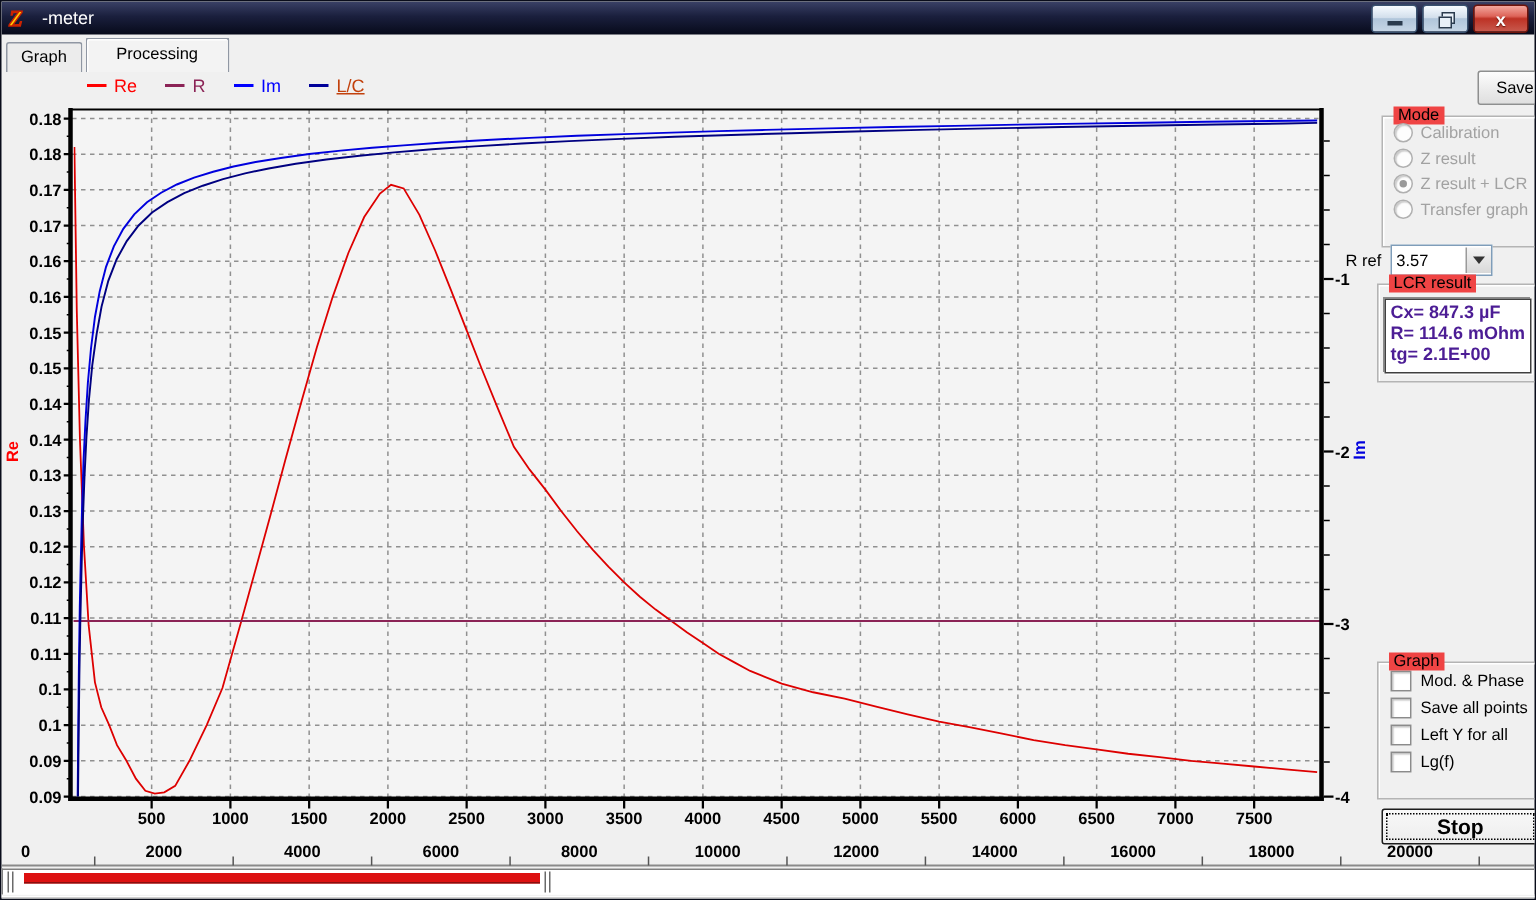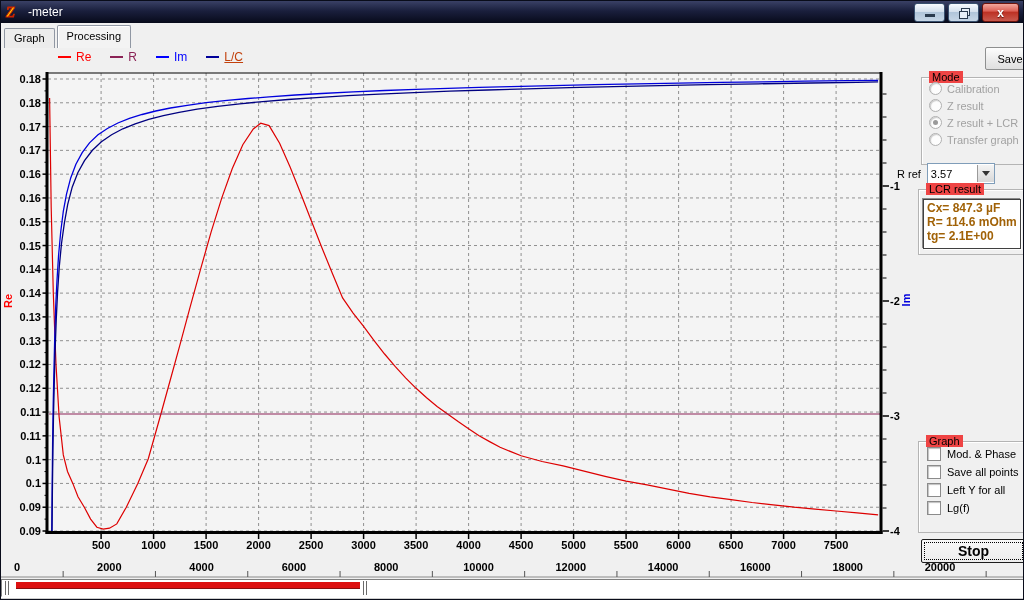--- a/index.html
+++ b/index.html
@@ -12,21 +12,21 @@
   .win-btn{width:29px;height:17px;border:1px solid #38506e;border-radius:3px;background:linear-gradient(#f7fbff 0%,#d3dfec 45%,#b0c5da 50%,#c6d6e6 100%);display:flex;align-items:center;justify-content:center;cursor:pointer;}
   .win-btn.close{width:35px;background:linear-gradient(#f2a79d 0%,#dd6358 40%,#bd3225 50%,#c8594d 100%);border-color:#6e140b;}
   .glyph-min{width:10px;height:3px;background:#2a3b4e;margin-top:6px;}
   .glyph-restore{position:relative;width:10px;height:9px;}
   .glyph-restore .r1{position:absolute;left:2px;top:0;width:7px;height:6px;border:1px solid #2a3b4e;background:#e8f0f8;}
   .glyph-restore .r2{position:absolute;left:0;top:3px;width:7px;height:6px;border:1px solid #2a3b4e;background:#e8f0f8;}
   .glyph-x{color:#fff;font-weight:bold;font-size:12px;line-height:12px;text-shadow:0 1px 1px #5a0e06;}
   
   .tabs{position:absolute;left:3px;top:24px;display:flex;align-items:flex-end;z-index:4;}
   .tab{font-size:11px;color:#000;background:#ececec;border:1px solid #9097a3;border-bottom:none;border-radius:2px 2px 0 0;padding:3px 9px 4px;cursor:pointer;}
-  .tab.active{background:#f3f3f3;padding:4px 9px 6px;margin-left:2px;box-shadow:inset 1px 1px 0 #fff;position:relative;}
+  .tab.active{background:#f3f3f3;padding:4px 20px 6px;margin-left:2px;box-shadow:inset 1px 1px 0 #fff;position:relative;}
   
   .legend{position:absolute;left:57px;top:49px;display:flex;gap:19px;z-index:3;font-size:12px;}
   .legend-item{display:flex;align-items:center;gap:5px;}
   .legend-dash{width:13px;height:2px;display:inline-block;}
   
   .btn{position:absolute;font-size:11px;color:#000;background:linear-gradient(#fdfdfd,#eaeaea 60%,#dfdfdf);border:1px solid #8e8f8f;border-radius:2px;display:flex;align-items:center;justify-content:center;cursor:pointer;z-index:6;}
   #save-btn{left:984px;top:46px;width:48px;height:21px;}
   #stop-btn{left:920px;top:538px;width:103px;height:22px;font-size:14px;font-weight:bold;border:1px solid #1d1d1d;outline:1px dotted #000;outline-offset:-4px;background:linear-gradient(#f8f8f8,#ededed);}
   .groupbox{position:absolute;border:1px solid #b4b4b4;box-shadow:inset 1px 1px 0 #ffffff;z-index:6;}
   .group-title{position:absolute;top:-7px;left:7px;background:#ef4444;padding:0 3px;font-size:11px;color:#000;}
@@ -36,21 +36,21 @@
   .radio.sel:after{content:"";position:absolute;left:3px;top:3px;width:5px;height:5px;border-radius:50%;background:#9a9a9a;}
   .opt-label{font-size:11px;color:#a2a2a2;white-space:nowrap;}
   #rref-row{position:absolute;left:896px;top:162px;z-index:6;display:flex;align-items:center;justify-content:flex-end;}
   #rref-label{font-size:11px;color:#000;margin-right:6px;}
   .combo{width:66px;height:19px;background:#fff;border:1px solid #7f9db9;display:flex;align-items:center;position:relative;}
   .combo-value{font-size:11px;padding-left:3px;flex:1;}
   .combo-btn{width:16px;height:17px;background:linear-gradient(#f4f4f4,#d8d8d8);border-left:1px solid #9a9a9a;display:flex;align-items:center;justify-content:center;cursor:pointer;}
   .arrow-down{width:0;height:0;border-left:4px solid transparent;border-right:4px solid transparent;border-top:5px solid #333;}
   #lcr-group{left:917px;top:188px;width:106px;height:64px;}
   .lcr-box{position:absolute;left:4px;top:9px;right:4px;bottom:5px;background:#fff;border:1px solid #404040;box-shadow:-1px -1px 0 #8a8a8a,1px 1px 0 #fdfdfd;padding:1px 0 0 3px;}
-  .lcr-line{font-size:12px;font-weight:bold;color:#a16207;line-height:14px;white-space:nowrap;}
+  .lcr-line{font-size:12px;font-weight:bold;color:#4c1d95;line-height:14px;white-space:nowrap;}
   #graph-group{left:917px;top:440px;width:106px;height:90px;}
   .chk-row{display:flex;align-items:center;gap:6px;margin:5px 0 0 8px;height:13px;}
   .checkbox{width:12px;height:12px;background:#fff;border:1px solid #8b8b8b;box-shadow:inset 1px 1px 1px rgba(0,0,0,.25);flex:0 0 auto;}
   .chk-label{font-size:11px;color:#000;white-space:nowrap;}
   
   #track{position:absolute;left:0;top:578px;width:1022px;height:18px;background:#fff;border-top:1px solid #808080;border-left:1px solid #808080;border-bottom:1px solid #fdfdfd;box-sizing:border-box;z-index:6;}
   #progress-red{position:absolute;left:14px;top:2px;height:6px;background:#dd1111;border-bottom:1px solid #8a0f0f;}
   .thumb{position:absolute;top:1px;height:14px;width:9px;display:flex;gap:2px;padding-left:2px;}
   .thumb i{display:block;width:1px;height:100%;background:#6a6a6a;}
   #thumb-left{left:1px;}

